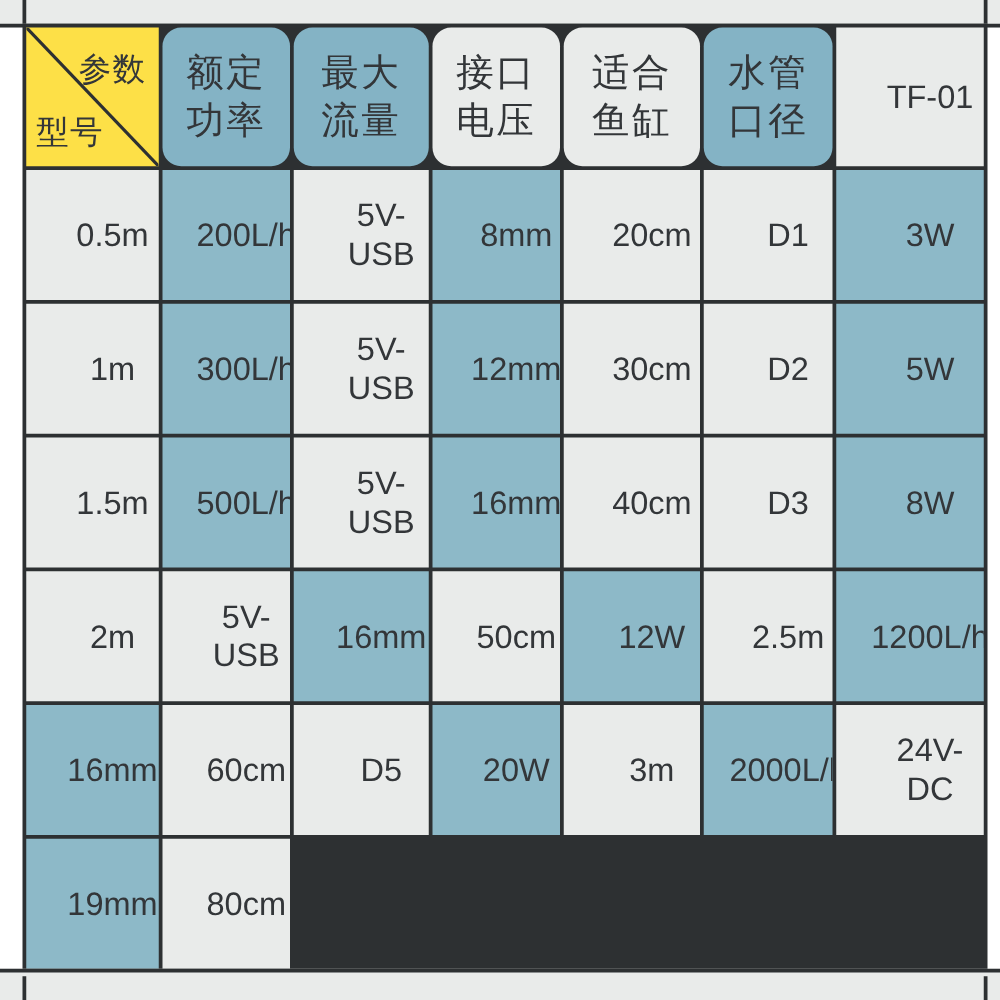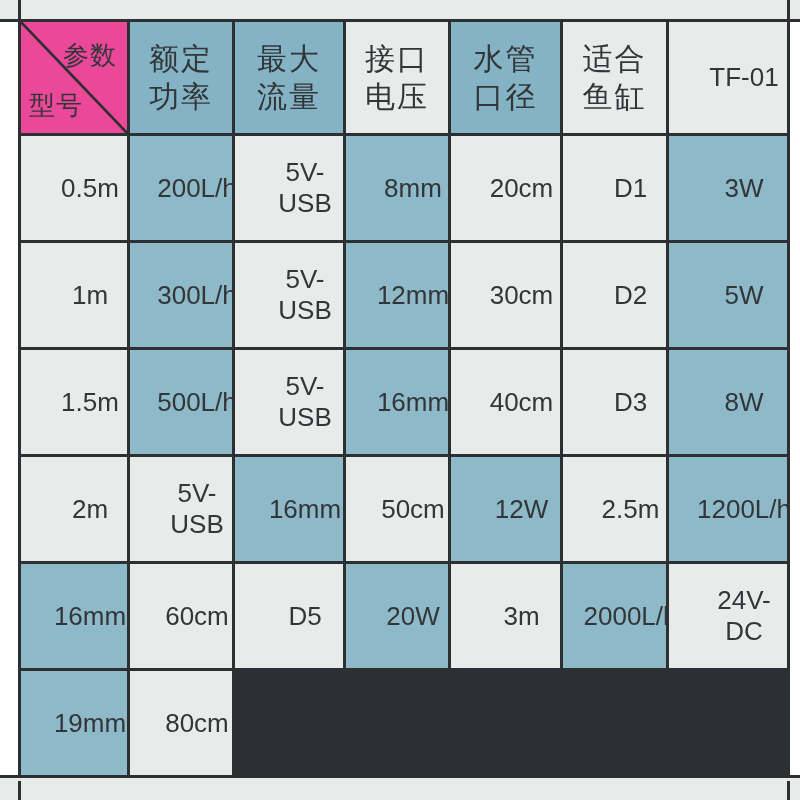--- a/index.html
+++ b/index.html
@@ -28,26 +28,26 @@
   }
   .cell {
     background: #e9ebea;
     display: flex; align-items: center; justify-content: center;
     text-align: center;
     font-size: 27px;
     color: #333639;
     overflow: hidden;
   }
   .cell.hl { background: #8db9c8; }
-  .cell.hdr { font-size: 30px; line-height: 38px; letter-spacing: 2px; flex-direction: column; }
+  .cell.hdr { font-size: 30px; line-height: 38px; letter-spacing: 2px; flex-direction: column; border-radius: 15px; }
   .cell.hdr.hl { background: #84b3c5; }
   .cell.data { font-size: 26px; padding-left: 32px; }
 
   
-  .corner { position: relative; background: #ec4899; }
+  .corner { position: relative; background: #fde047; }
   .corner svg { position: absolute; inset: 0; width: 100%; height: 100%; }
   .corner .lbl { position: absolute; font-size: 26px; letter-spacing: 1px; }
   .corner .lbl-top { top: 16px; right: 10px; }
   .corner .lbl-bottom { bottom: 10px; left: 8px; }
 </style>
 </head>
 <body>
 
 <div class="band band-top">
   <div class="band-stub stub-left"></div>
@@ -68,27 +68,27 @@
     <span>功率</span>
   </div>
   <div class="cell hdr hl">
     <span>最大</span>
     <span>流量</span>
   </div>
   <div class="cell hdr">
     <span>接口</span>
     <span>电压</span>
   </div>
+  <div class="cell hdr">
+    <span>适合</span>
+    <span>鱼缸</span>
+  </div>
   <div class="cell hdr hl">
     <span>水管</span>
     <span>口径</span>
-  </div>
-  <div class="cell hdr">
-    <span>适合</span>
-    <span>鱼缸</span>
   </div>
 
   <div class="cell data">TF-01</div>
   <div class="cell data">0.5m</div>
   <div class="cell data hl">200L/h</div>
   <div class="cell data">5V-USB</div>
   <div class="cell data hl">8mm</div>
   <div class="cell data">20cm</div>
 
   <div class="cell data">D1</div>

